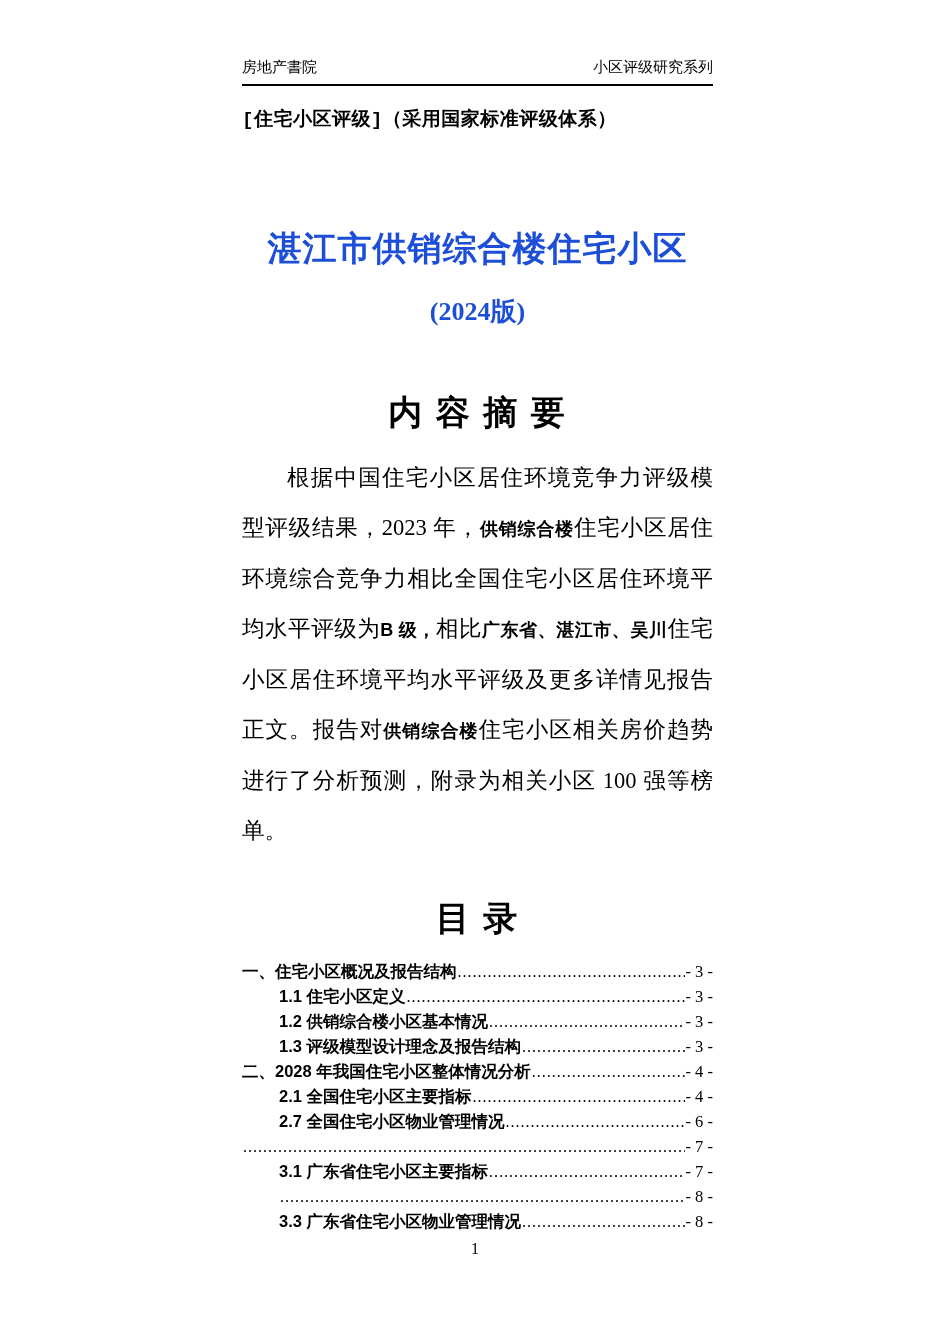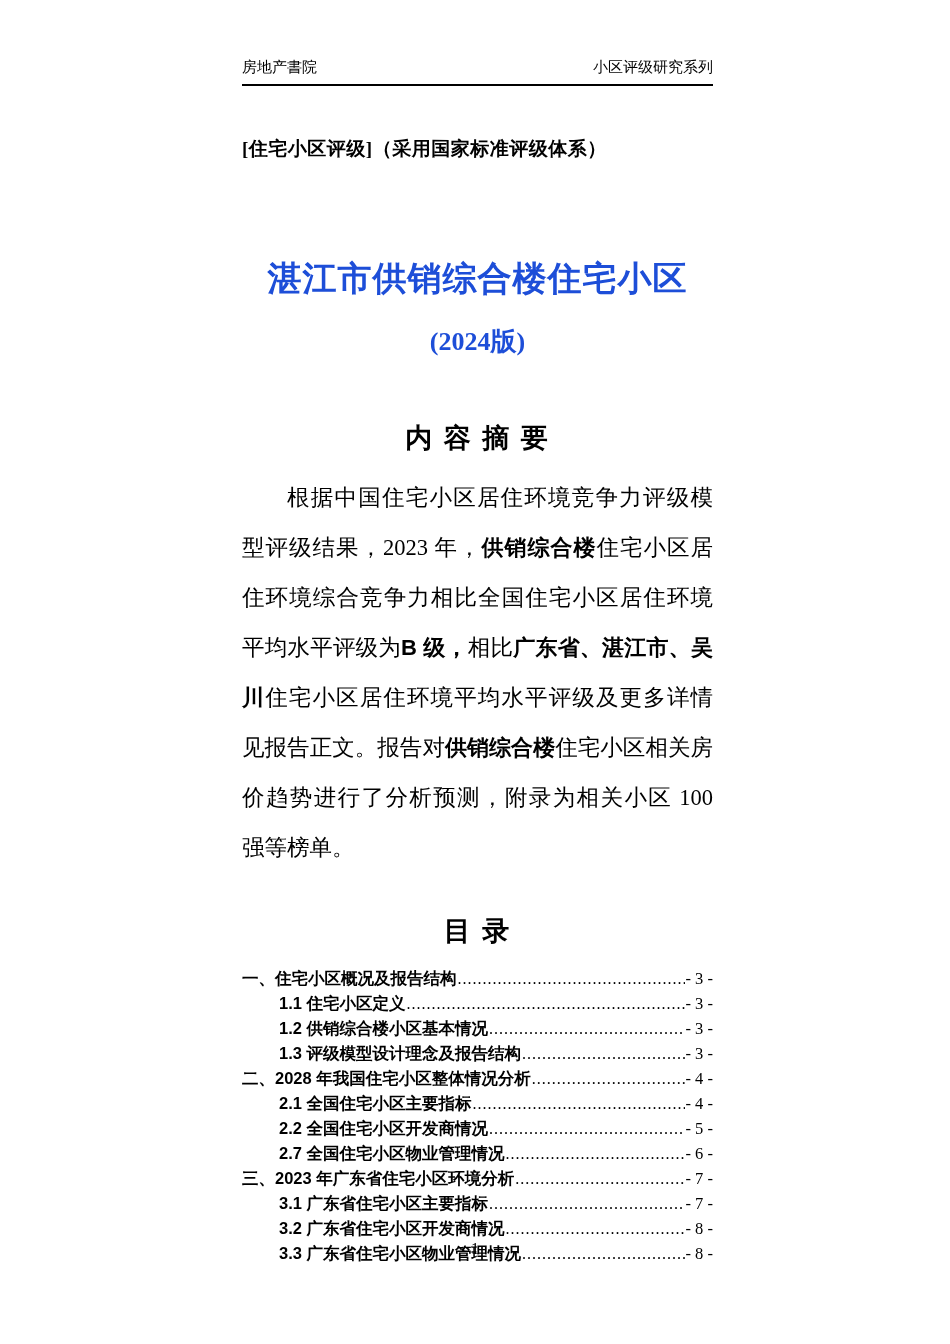--- a/index.html
+++ b/index.html
@@ -22,22 +22,22 @@
   .header {
     display: flex;
     justify-content: space-between;
     align-items: flex-end;
     font-family: "Liberation Sans", "DejaVu Sans", sans-serif;
     font-size: 15px;
     padding-bottom: 7px;
     border-bottom: 2.5px solid #000000;
   }
   .subtitle {
-    margin-top: 50px;
-    font-family: Liberation Serif, serif;
+    margin-top: 20px;
+    font-family: Liberation Mono, monospace;
     font-size: 19px;
     font-weight: bold;
     letter-spacing: 0.5px;
   }
   .title-block {
     margin-top: 84px;
     text-align: center;
     font-weight: bold;
   }
   .title-line {
@@ -47,35 +47,35 @@
   }
   .title-edition {
     font-size: 26px;
     line-height: 60px;
   }
   .section-heading {
     margin: 17px;
     margin-top: 48px;
     text-align: center;
     font-family: "Liberation Sans", "DejaVu Sans", sans-serif;
-    font-size: 27px;
+    font-size: 34px;
     font-weight: bold;
     letter-spacing: 2px;
   }
   .summary-para {
     margin: 15px 0 0 0;
     font-size: 22.5px;
     line-height: 50px;
     text-align: justify;
     text-indent: 2em;
     word-break: break-all;
   }
   .summary-para b {
     font-family: "Liberation Sans", "DejaVu Sans", sans-serif;
-    font-size: 22px;
+    font-size: 18px;
   }
   .toc-heading {
     margin-top: 40px;
   }
   .toc-list {
     margin-top: 12px;
     font-family: "Liberation Sans", "DejaVu Sans", sans-serif;
     font-size: 16.5px;
   }
   .toc-row {
@@ -171,41 +171,34 @@
         <span class="toc-label">二、2028 年我国住宅小区整体情况分析</span>
         <span class="toc-dots"></span>
         <span class="toc-page">- 4 -</span>
       </div>
       <div class="toc-row level2">
         <span class="toc-label">2.1 全国住宅小区主要指标</span>
         <span class="toc-dots"></span>
         <span class="toc-page">- 4 -</span>
       </div>
       <div class="toc-row level2">
-        <span class="toc-label">2.2 全国住宅小区开发商情况</span>
-        <span class="toc-dots"></span>
-        <span class="toc-page">- 5 -</span>
-      </div>
-      <div class="toc-row level2">
         <span class="toc-label">2.7 全国住宅小区物业管理情况</span>
         <span class="toc-dots"></span>
         <span class="toc-page">- 6 -</span>
       </div>
       <div class="toc-row">
-        <span class="toc-label">三、2023 年广东省住宅小区环境分析</span>
         <span class="toc-dots"></span>
         <span class="toc-page">- 7 -</span>
       </div>
       <div class="toc-row level2">
         <span class="toc-label">3.1 广东省住宅小区主要指标</span>
         <span class="toc-dots"></span>
         <span class="toc-page">- 7 -</span>
       </div>
       <div class="toc-row level2">
-        <span class="toc-label">3.2 广东省住宅小区开发商情况</span>
         <span class="toc-dots"></span>
         <span class="toc-page">- 8 -</span>
       </div>
       <div class="toc-row level2">
         <span class="toc-label">3.3 广东省住宅小区物业管理情况</span>
         <span class="toc-dots"></span>
         <span class="toc-page">- 8 -</span>
       </div>
     </div>
 

